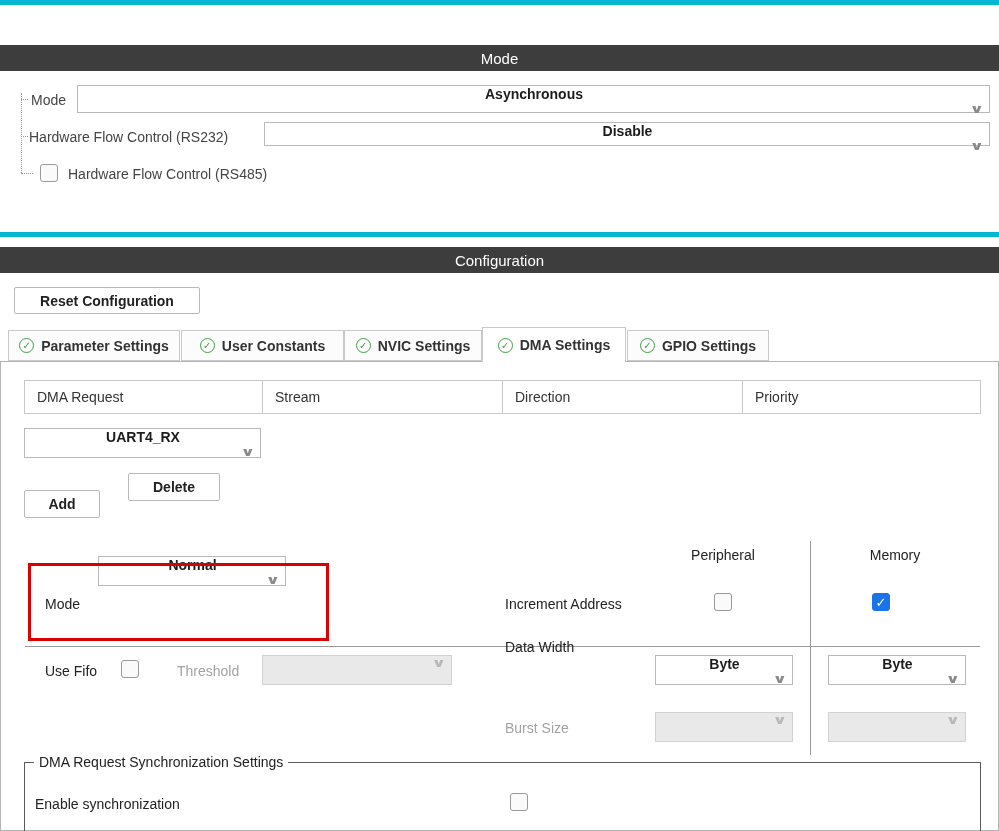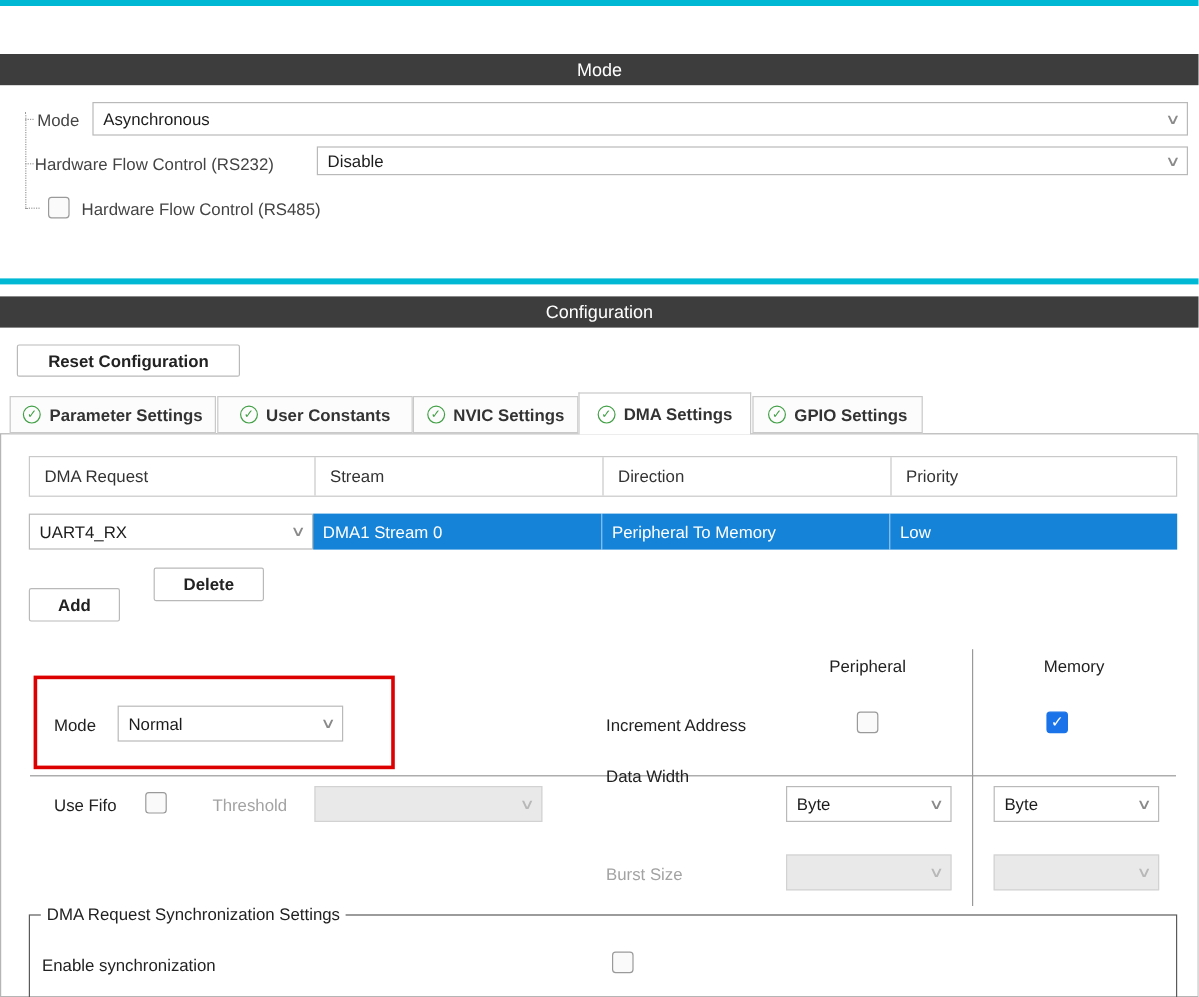--- a/index.html
+++ b/index.html
@@ -11,21 +11,21 @@
   .accent { left:0; width:999px; height:5px; background:var(--accent-cyan,#00b8d4); }
   .page-title { left:0; width:999px; text-align:center; font-size:17px; color:#5e5e5e; }
   .hdr-bar { left:0; width:999px; height:26px; background:var(--header-dark,#3d3d3d); color:#fff;
              font-size:15px; display:flex; align-items:center; justify-content:center; }
 
   .lbl { font-size:14px; color:#444; white-space:nowrap; }
   .lbl.dark { color:#222; }
   .lbl.disabled { color:#a3a3a3; }
 
   .combo { background:#fff; border:1px solid #b9b9b9; display:flex; align-items:center;
-           padding:0 7px 0 8px; font-size:14px; font-weight:normal; color:#1c1c1c; }
+           padding:0 7px 0 8px; font-size:14px; font-weight:bold; color:#1c1c1c;flex-direction:column; }
   .combo .chev { margin-left:auto; color:#8a8a8a; font-size:12px; transform:scaleX(1.5); }
   .combo.disabled { background:#e9e9e9; border-color:#d2d2d2; }
   .combo.disabled .chev { color:#b8b8b8; }
 
   .cb { width:18px; height:18px; border:1px solid #9a9a9a; border-radius:3px; background:#fafafa; }
   .cb.checked { background:var(--checked-blue,#1a73e8); border-color:var(--checked-blue,#1a73e8);
                 color:#fff; display:flex; align-items:center; justify-content:center; font-size:13px; font-weight:bold; }
 
   .btn { background:#fff; border:1px solid #b9b9b9; border-radius:2px; font-size:14px; font-weight:bold;
          color:#222; display:flex; align-items:center; justify-content:center; cursor:default; }
@@ -117,40 +117,35 @@
     <div class="th" style="width:237px;">DMA Request</div>
     <div class="th" style="width:240px;">Stream</div>
     <div class="th" style="width:240px;">Direction</div>
     <div class="th" style="flex:1;">Priority</div>
   </div>
 
   <div class="abs combo" style="left:24px; top:428px; width:237px; height:30px; z-index:2;">
     <span>UART4_RX</span>
     <span class="chev">∨</span>
   </div>
-  <div class="abs" style="left:261px; top:428px; width:720px; height:30px; display:flex; z-index:2;">
-    <div class="sel-cell" style="width:240px;">DMA1 Stream 0</div>
-    <div class="sel-cell" style="width:240px;">Peripheral To Memory</div>
-    <div class="sel-cell" style="flex:1;">Low</div>
-  </div>
 
   <div class="abs btn" style="left:24px; top:490px; width:76px; height:28px; z-index:2;">Add</div>
   <div class="abs btn" style="left:128px; top:473px; width:92px; height:28px; z-index:2;">Delete</div>
 
 
   <div class="abs col-hdr" style="left:663px; top:547px; width:120px; z-index:3;">Peripheral</div>
   <div class="abs col-hdr" style="left:835px; top:547px; width:120px; z-index:3;">Memory</div>
 
   <div class="abs vline" style="left:810px; top:541px; height:214px; z-index:3;"></div>
   <div class="abs hline" style="left:25px; top:646px; width:955px; z-index:3;"></div>
 
   <div class="abs annotation" style="left:28px; top:563px; width:301px; height:78px;"></div>
 
   <div class="abs lbl dark" style="left:45px; top:596px; z-index:3;">Mode</div>
-  <div class="abs combo" style="left:98px; top:588px; width:188px; height:30px; z-index:3;">
+  <div class="abs combo" style="left:98px; top:556px; width:188px; height:30px; z-index:3;">
     <span>Normal</span>
     <span class="chev">∨</span>
   </div>
 
   <div class="abs lbl dark" style="left:505px; top:596px; z-index:3;">Increment Address</div>
   <div class="abs cb" style="left:714px; top:593px; z-index:3;"></div>
   <div class="abs cb checked" style="left:872px; top:593px; z-index:3;">
     <span>✓</span>
   </div>
 

